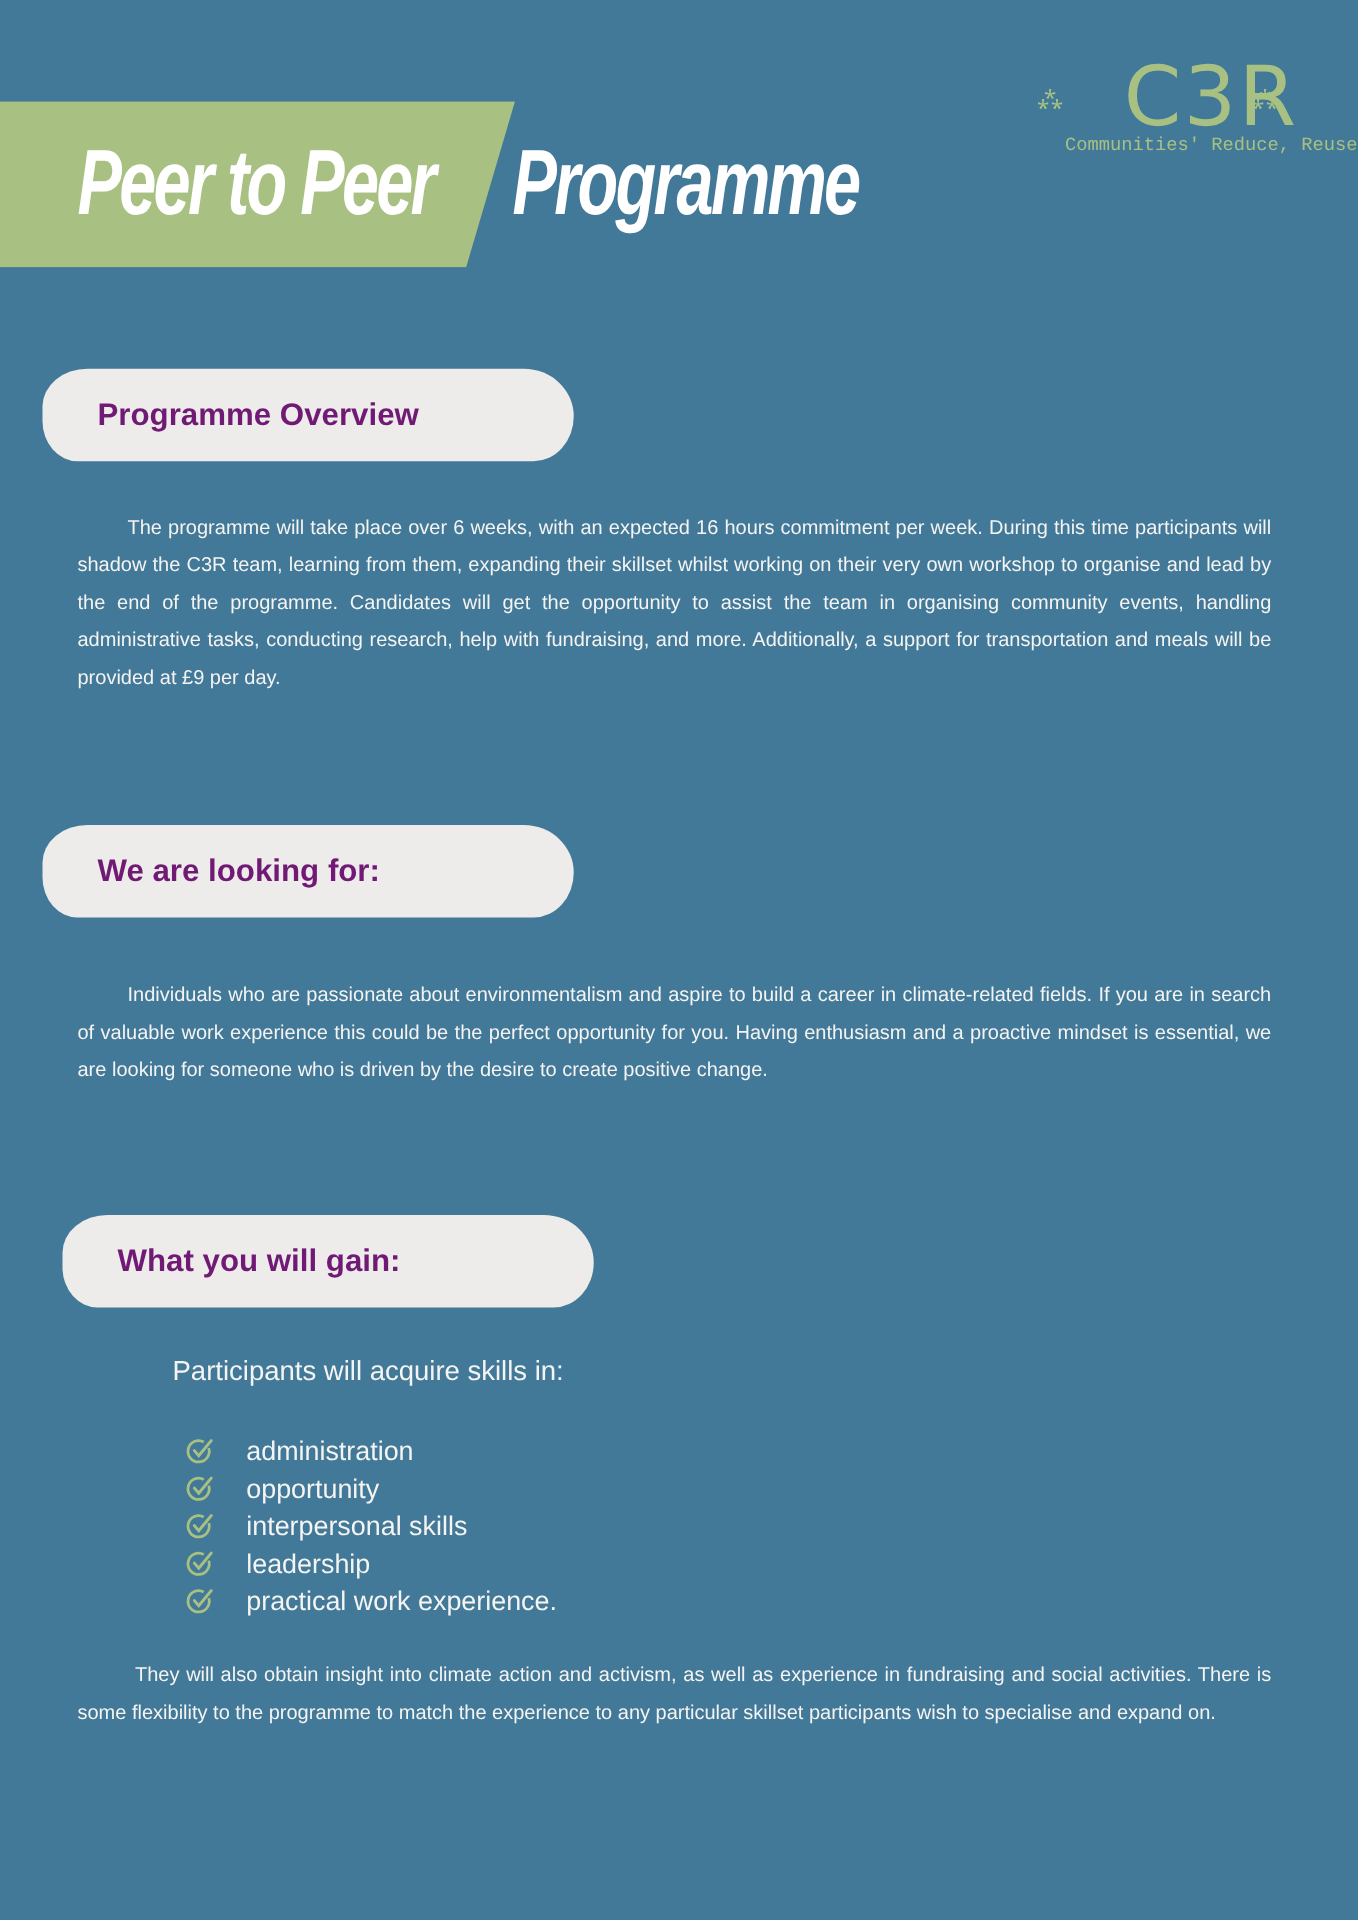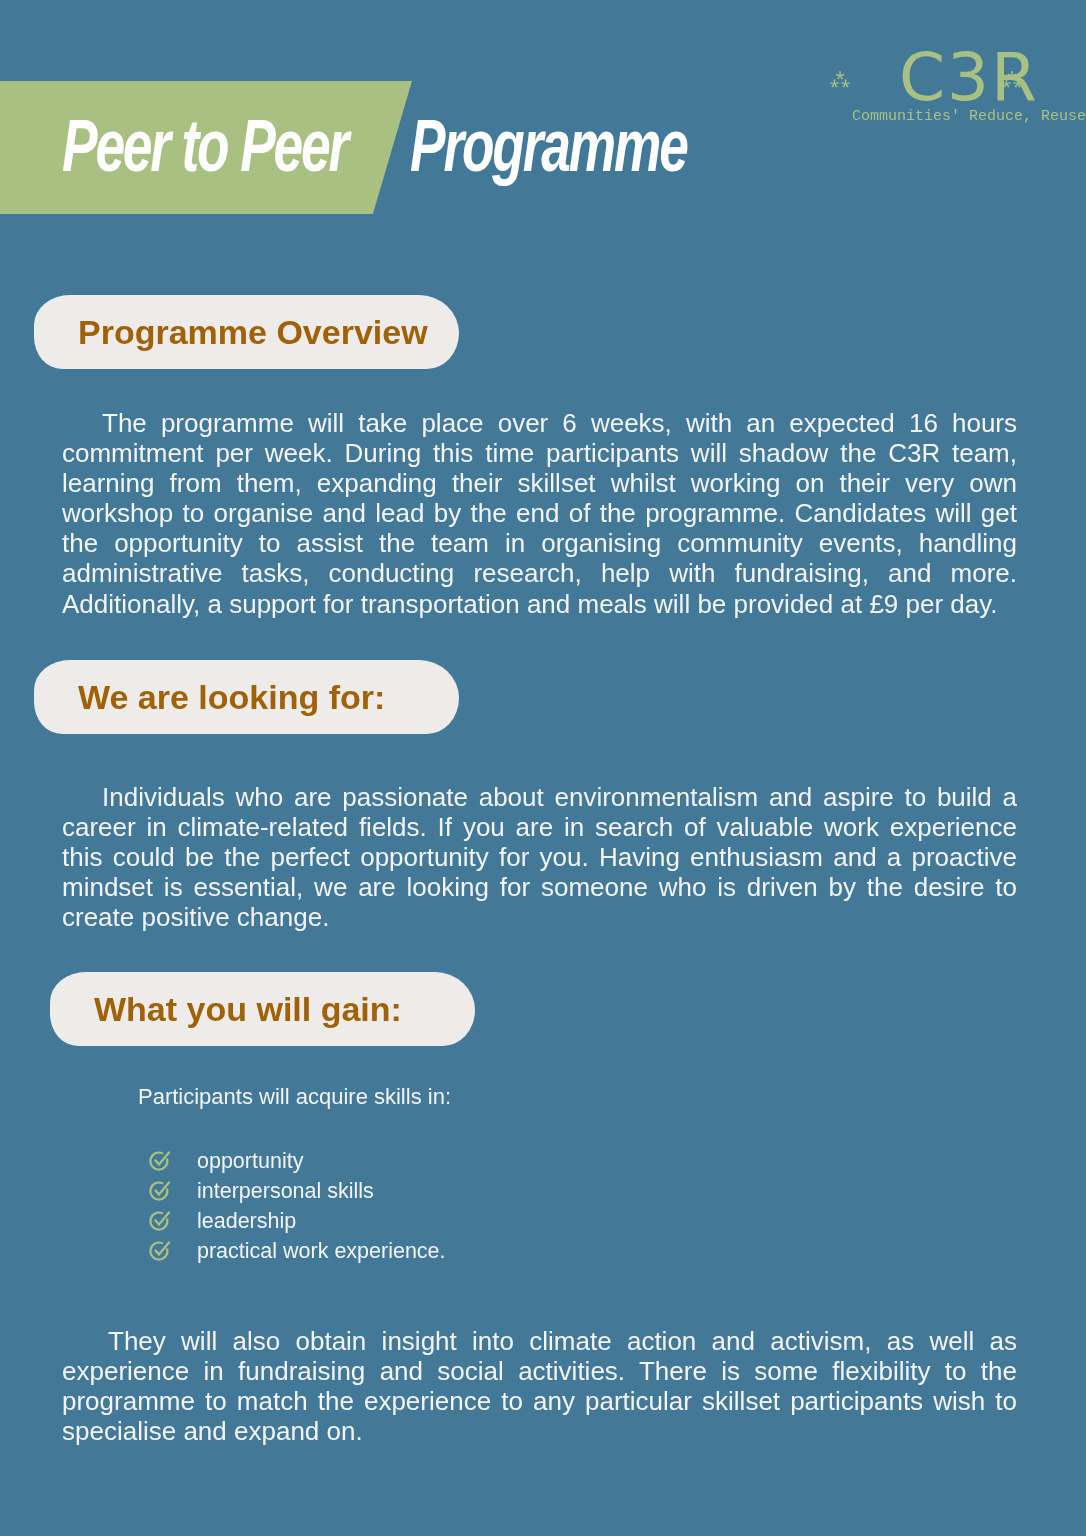--- a/index.html
+++ b/index.html
@@ -36,25 +36,25 @@
     font-family: Liberation Mono, monospace; white-space: nowrap;
   }
 
   .pill {
     position: absolute; height: 74px; background: #edecea;
     border-radius: 36px 40px 32px 28px / 30px 38px 36px 32px;
     width: 425px;
   }
   .pill .pill-text {
     position: absolute; left: 44px; top: 0; line-height: 74px;
-    font-size: 34px; font-weight: bold; color: #a16207;
+    font-size: 25px; font-weight: bold; color: #701a75;
   }
   .para {
     position: absolute; left: 62px; width: 955px;
-    font-size: 26px; line-height: 30.1px; text-align: justify; margin: 0;
+    font-size: 16px; line-height: 30.1px; text-align: justify; margin: 0;
     color: #f4f4f2;
   }
   .para.cond { font-family: Liberation Sans, sans-serif; }
   .indent { display: inline-block; width: 40px; }
 
   .intro { position: absolute; left: 138px; top: 1084px; font-size: 22px; }
   .skills { position: absolute; left: 148px; top: 1146px; margin: 0; padding: 0; list-style: none; }
   .skills li { height: 30px; line-height: 30px; font-size: 21.5px; display: flex; align-items: center; }
   .skills .check { width: 24px; height: 24px; margin-right: 25px; display: inline-flex; }
 </style>
@@ -88,20 +88,29 @@
 <div class="intro">Participants will acquire skills in:</div>
 
 <ul class="skills">
   <li>
     <span class="check">
         <svg viewBox="0 0 24 24" width="24" height="24">
           <path d="M19 9.5 A8.5 8.5 0 1 1 15 4.6" fill="none" stroke="#a8c183" stroke-width="2.2"></path>
           <path d="M7.5 11.5 L11 15.5 L21 3.5" fill="none" stroke="#a8c183" stroke-width="2.4" stroke-linecap="round"></path>
         </svg>
       </span>
+    <span>administration</span>
+  </li>
+  <li>
+    <span class="check">
+        <svg viewBox="0 0 24 24" width="24" height="24">
+          <path d="M19 9.5 A8.5 8.5 0 1 1 15 4.6" fill="none" stroke="#a8c183" stroke-width="2.2"></path>
+          <path d="M7.5 11.5 L11 15.5 L21 3.5" fill="none" stroke="#a8c183" stroke-width="2.4" stroke-linecap="round"></path>
+        </svg>
+      </span>
     <span>opportunity</span>
   </li>
   <li>
     <span class="check">
         <svg viewBox="0 0 24 24" width="24" height="24">
           <path d="M19 9.5 A8.5 8.5 0 1 1 15 4.6" fill="none" stroke="#a8c183" stroke-width="2.2"></path>
           <path d="M7.5 11.5 L11 15.5 L21 3.5" fill="none" stroke="#a8c183" stroke-width="2.4" stroke-linecap="round"></path>
         </svg>
       </span>
     <span>interpersonal skills</span>

